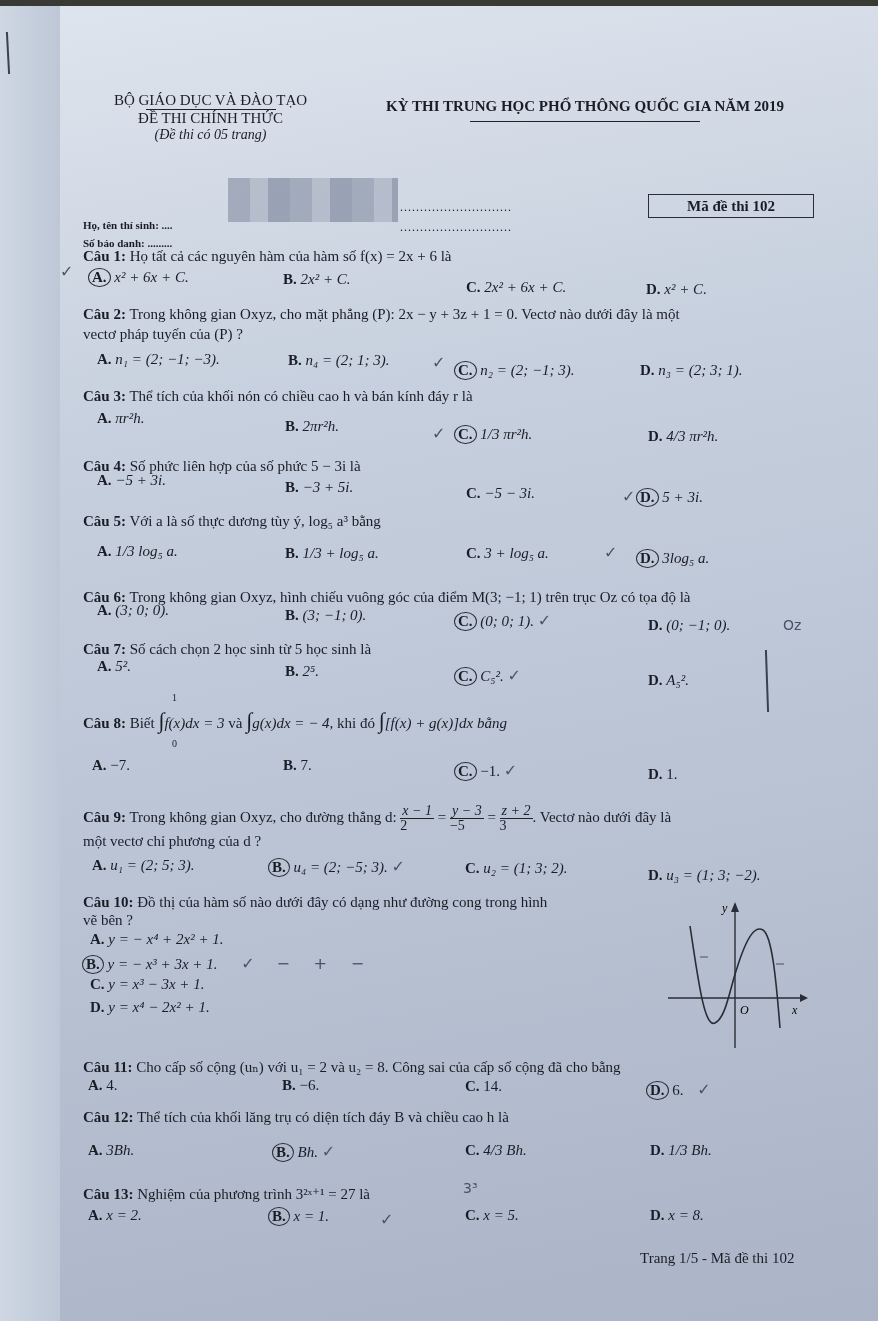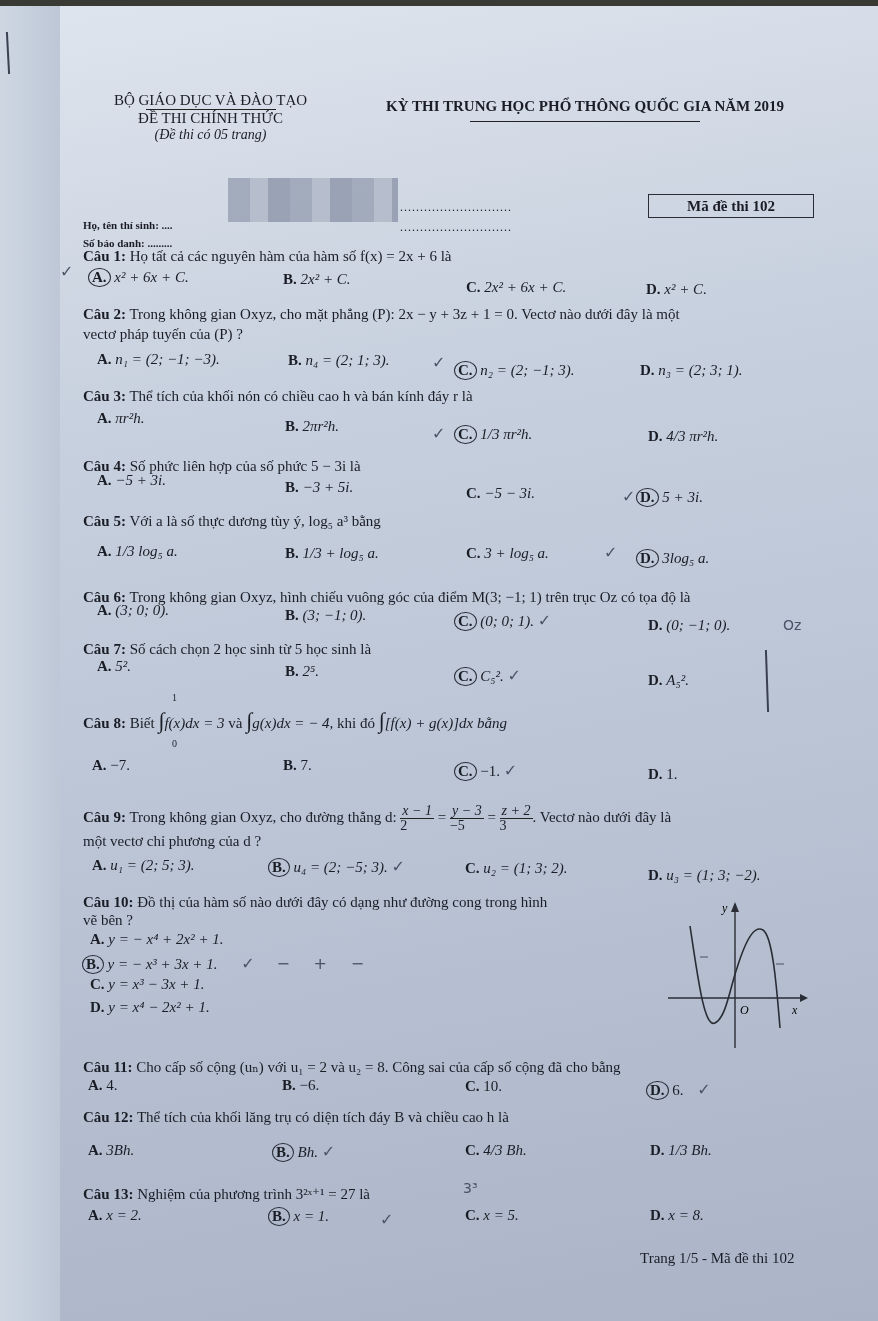--- a/index.html
+++ b/index.html
@@ -174,21 +174,21 @@
   <text x="62" y="14" font-size="12" font-style="italic" font-family="Liberation Serif,serif">y</text>
   <text x="80" y="116" font-size="12" font-style="italic" font-family="Liberation Serif,serif">O</text>
   <text x="132" y="116" font-size="12" font-style="italic" font-family="Liberation Serif,serif">x</text>
   <line x1="40" y1="59" x2="48" y2="59" stroke="#4a5266"></line>
   <line x1="116" y1="66" x2="124" y2="66" stroke="#4a5266"></line>
 </svg>
 
 <div class="q" style="top:1058px"><b>Câu 11:</b> <span>Cho cấp số cộng (uₙ) với u₁ = 2 và u₂ = 8. Công sai của cấp số cộng đã cho bằng</span></div>
 <div class="opt" style="left:88px;top:1077px"><span class="lab">A.</span> <span>4.</span></div>
 <div class="opt" style="left:282px;top:1077px"><span class="lab">B.</span> <span>−6.</span></div>
-<div class="opt" style="left:465px;top:1078px"><span class="lab">C.</span> <span>10.</span></div>
+<div class="opt" style="left:465px;top:1078px"><span class="lab">C.</span> <span>14.</span></div>
 <div class="opt" style="left:650px;top:1080px"><span class="lab circ">D.</span> <span>6.</span> <span class="mark" style="position:static;margin-left:10px">✓</span></div>
 
 <div class="q" style="top:1108px"><b>Câu 12:</b> <span>Thể tích của khối lăng trụ có diện tích đáy B và chiều cao h là</span></div>
 <div class="opt" style="left:88px;top:1142px"><span class="lab">A.</span> <i>3Bh.</i></div>
 <div class="opt" style="left:276px;top:1142px"><span class="lab circ">B.</span> <i>Bh.</i> <span class="mark" style="position:static">✓</span></div>
 <div class="opt" style="left:465px;top:1142px"><span class="lab">C.</span> <i>4/3 Bh.</i></div>
 <div class="opt" style="left:650px;top:1142px"><span class="lab">D.</span> <i>1/3 Bh.</i></div>
 
 <div class="q" style="top:1185px"><b>Câu 13:</b> <span>Nghiệm của phương trình 3²ˣ⁺¹ = 27 là</span></div>
 <span class="mark" style="left:463px;top:1180px;font-size:14px">3³</span>

